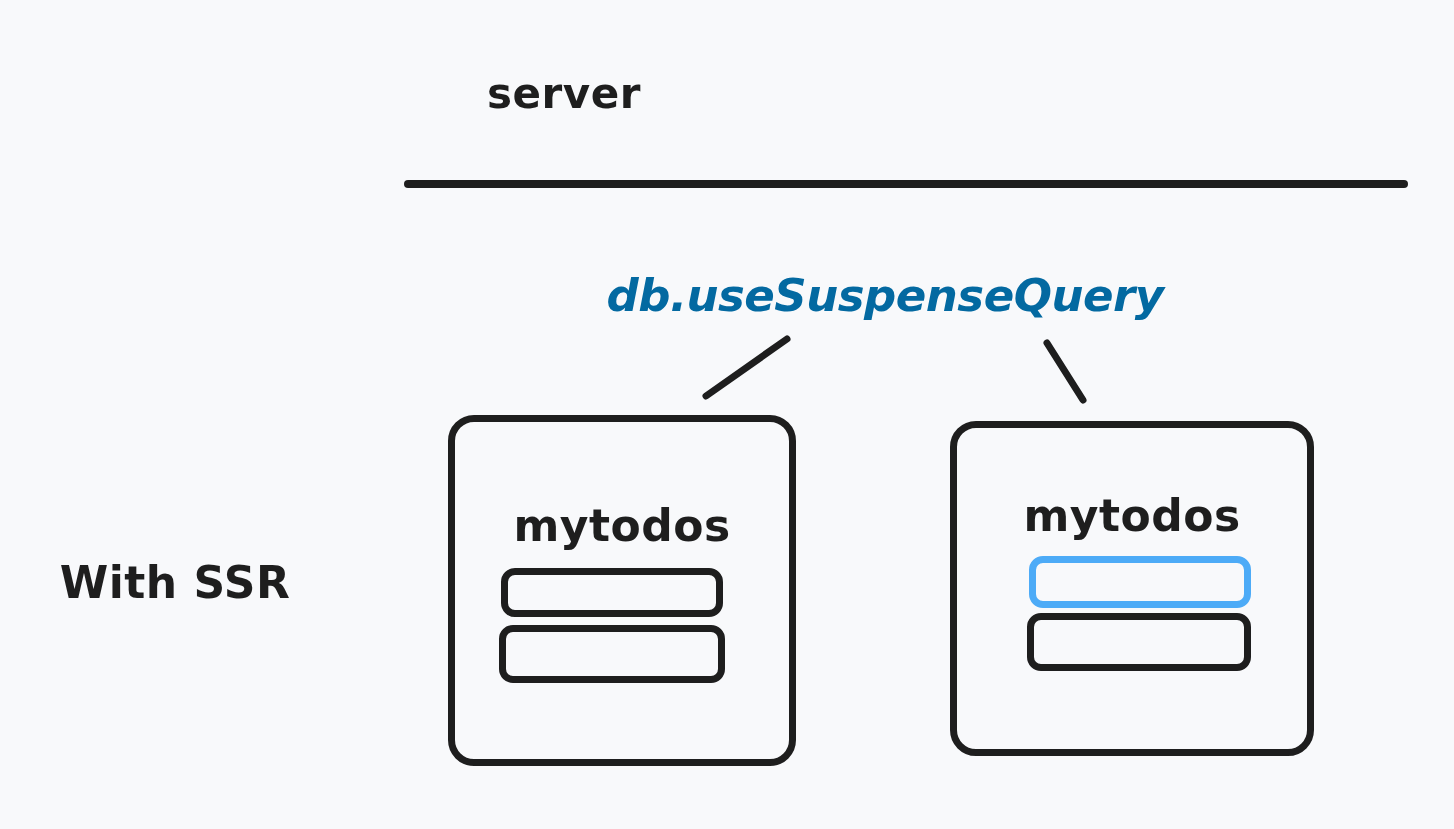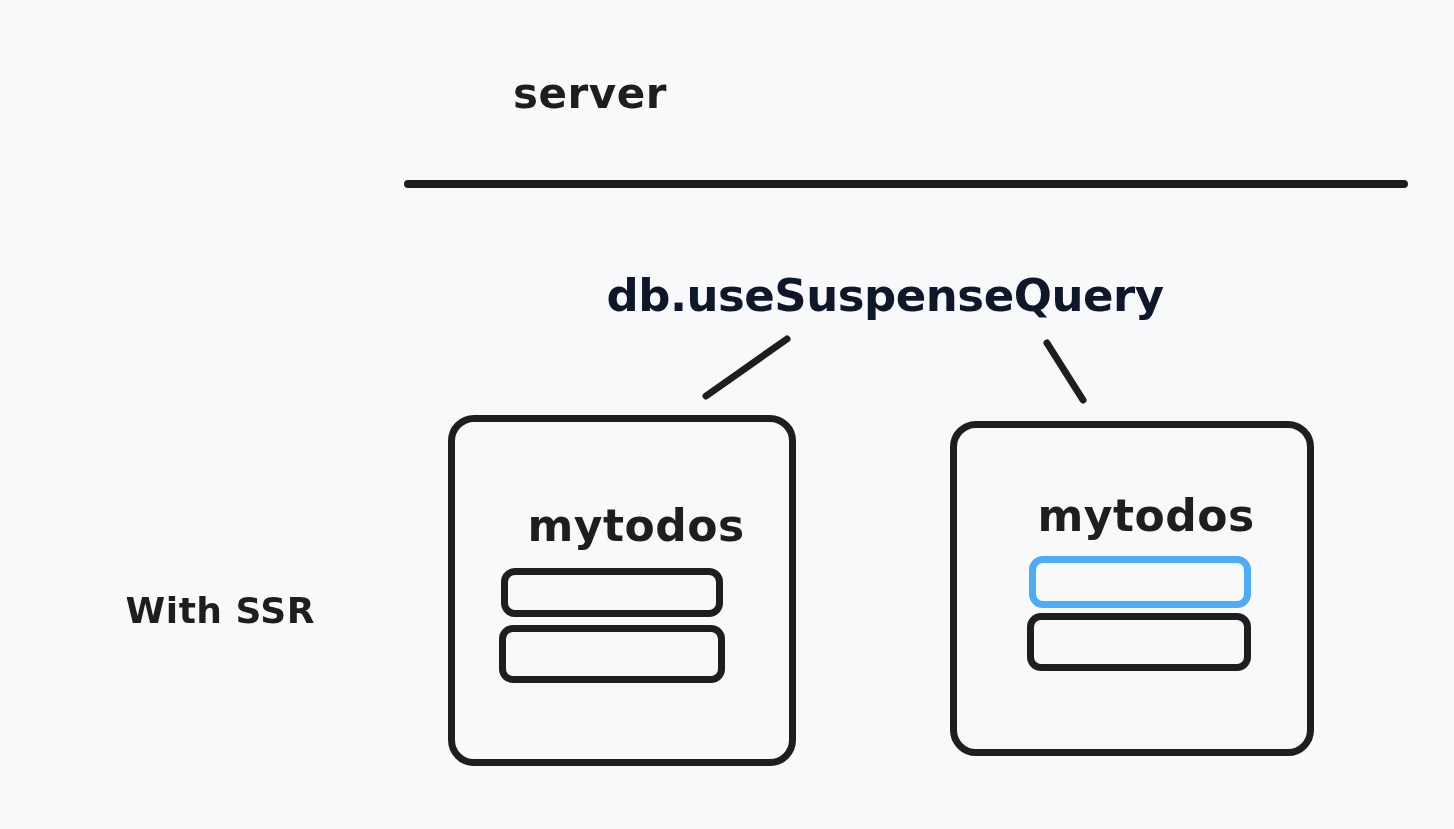--- a/index.html
+++ b/index.html
@@ -23,40 +23,39 @@
     white-space: nowrap;
     letter-spacing: 0.5px;
   }
   .col-label {
     font-size: 42px;
     line-height: 48px;
     width: 260px;
     height: 48px;
     top: 70px;
   }
-  .col-label--server { left: 460px; }
+  .col-label--server { left: 434px; }
   .col-label--browser { left: 985px; }
   .hook-label {
     font-size: 45px;
     line-height: 60px;
     width: 600px;
     height: 60px;
     left: 585px;
     top: 266px;
     color: #4dabf7;
     letter-spacing: -0.5px;
   }
   .side-label {
-    font-size: 36px;
+    font-size: 44px;
     line-height: 48px;
     width: 280px;
     height: 48px;
     left: 35px;
-    top: 587px;
-    text-align: right;
+    top: 559px;
   }
   .lines-overlay {
     position: absolute;
     left: 0; top: 0;
     width: 1454px; height: 829px;
     pointer-events: none;
   }
   .cache-box {
     position: absolute;
     box-sizing: border-box;
@@ -68,21 +67,20 @@
   .cache-box--browser { left: 950px; top: 421px; width: 364px; height: 335px; }
   .cache-title {
     position: absolute;
     width: 100%;
     text-align: center;
     font-weight: 700;
     font-size: 44px;
     line-height: 52px;
     color: #1e1e1e;
     letter-spacing: 0.5px;
-    padding-left: 14px;
   }
   .cache-box--server .cache-title { top: 78px; }
   .cache-box--browser .cache-title { top: 62px; }
   .todo-row {
     position: absolute;
     box-sizing: border-box;
     border: 7px solid #1e1e1e;
     border-radius: 14px;
     background: #f8f9fb;
   }
@@ -97,21 +95,21 @@
 <div class="canvas">
 
   <div class="label col-label col-label--server">server</div>
 
   <svg class="lines-overlay" viewBox="0 0 1454 829">
     <line x1="408" y1="184" x2="1404" y2="184" stroke="#1e1e1e" stroke-width="8" stroke-linecap="round"></line>
     <line x1="787" y1="339" x2="706" y2="396" stroke="#1e1e1e" stroke-width="7" stroke-linecap="round"></line>
     <line x1="1047" y1="343" x2="1083" y2="400" stroke="#1e1e1e" stroke-width="7" stroke-linecap="round"></line>
   </svg>
 
-  <div class="label hook-label" style="color: #0f172a;">db.useSuspenseQuery</div>
+  <div class="label hook-label" style="color: #0369a1; font-style: italic;">db.useSuspenseQuery</div>
 
   <div class="label side-label">With SSR</div>
 
   <div class="cache-box cache-box--server">
     <div class="cache-title">mytodos</div>
     <div class="todo-row todo-row--1" style="border-color: rgb(30, 30, 30);"></div>
     <div class="todo-row todo-row--2" style="border-color: rgb(30, 30, 30);"></div>
   </div>
 
   <div class="cache-box cache-box--browser">

